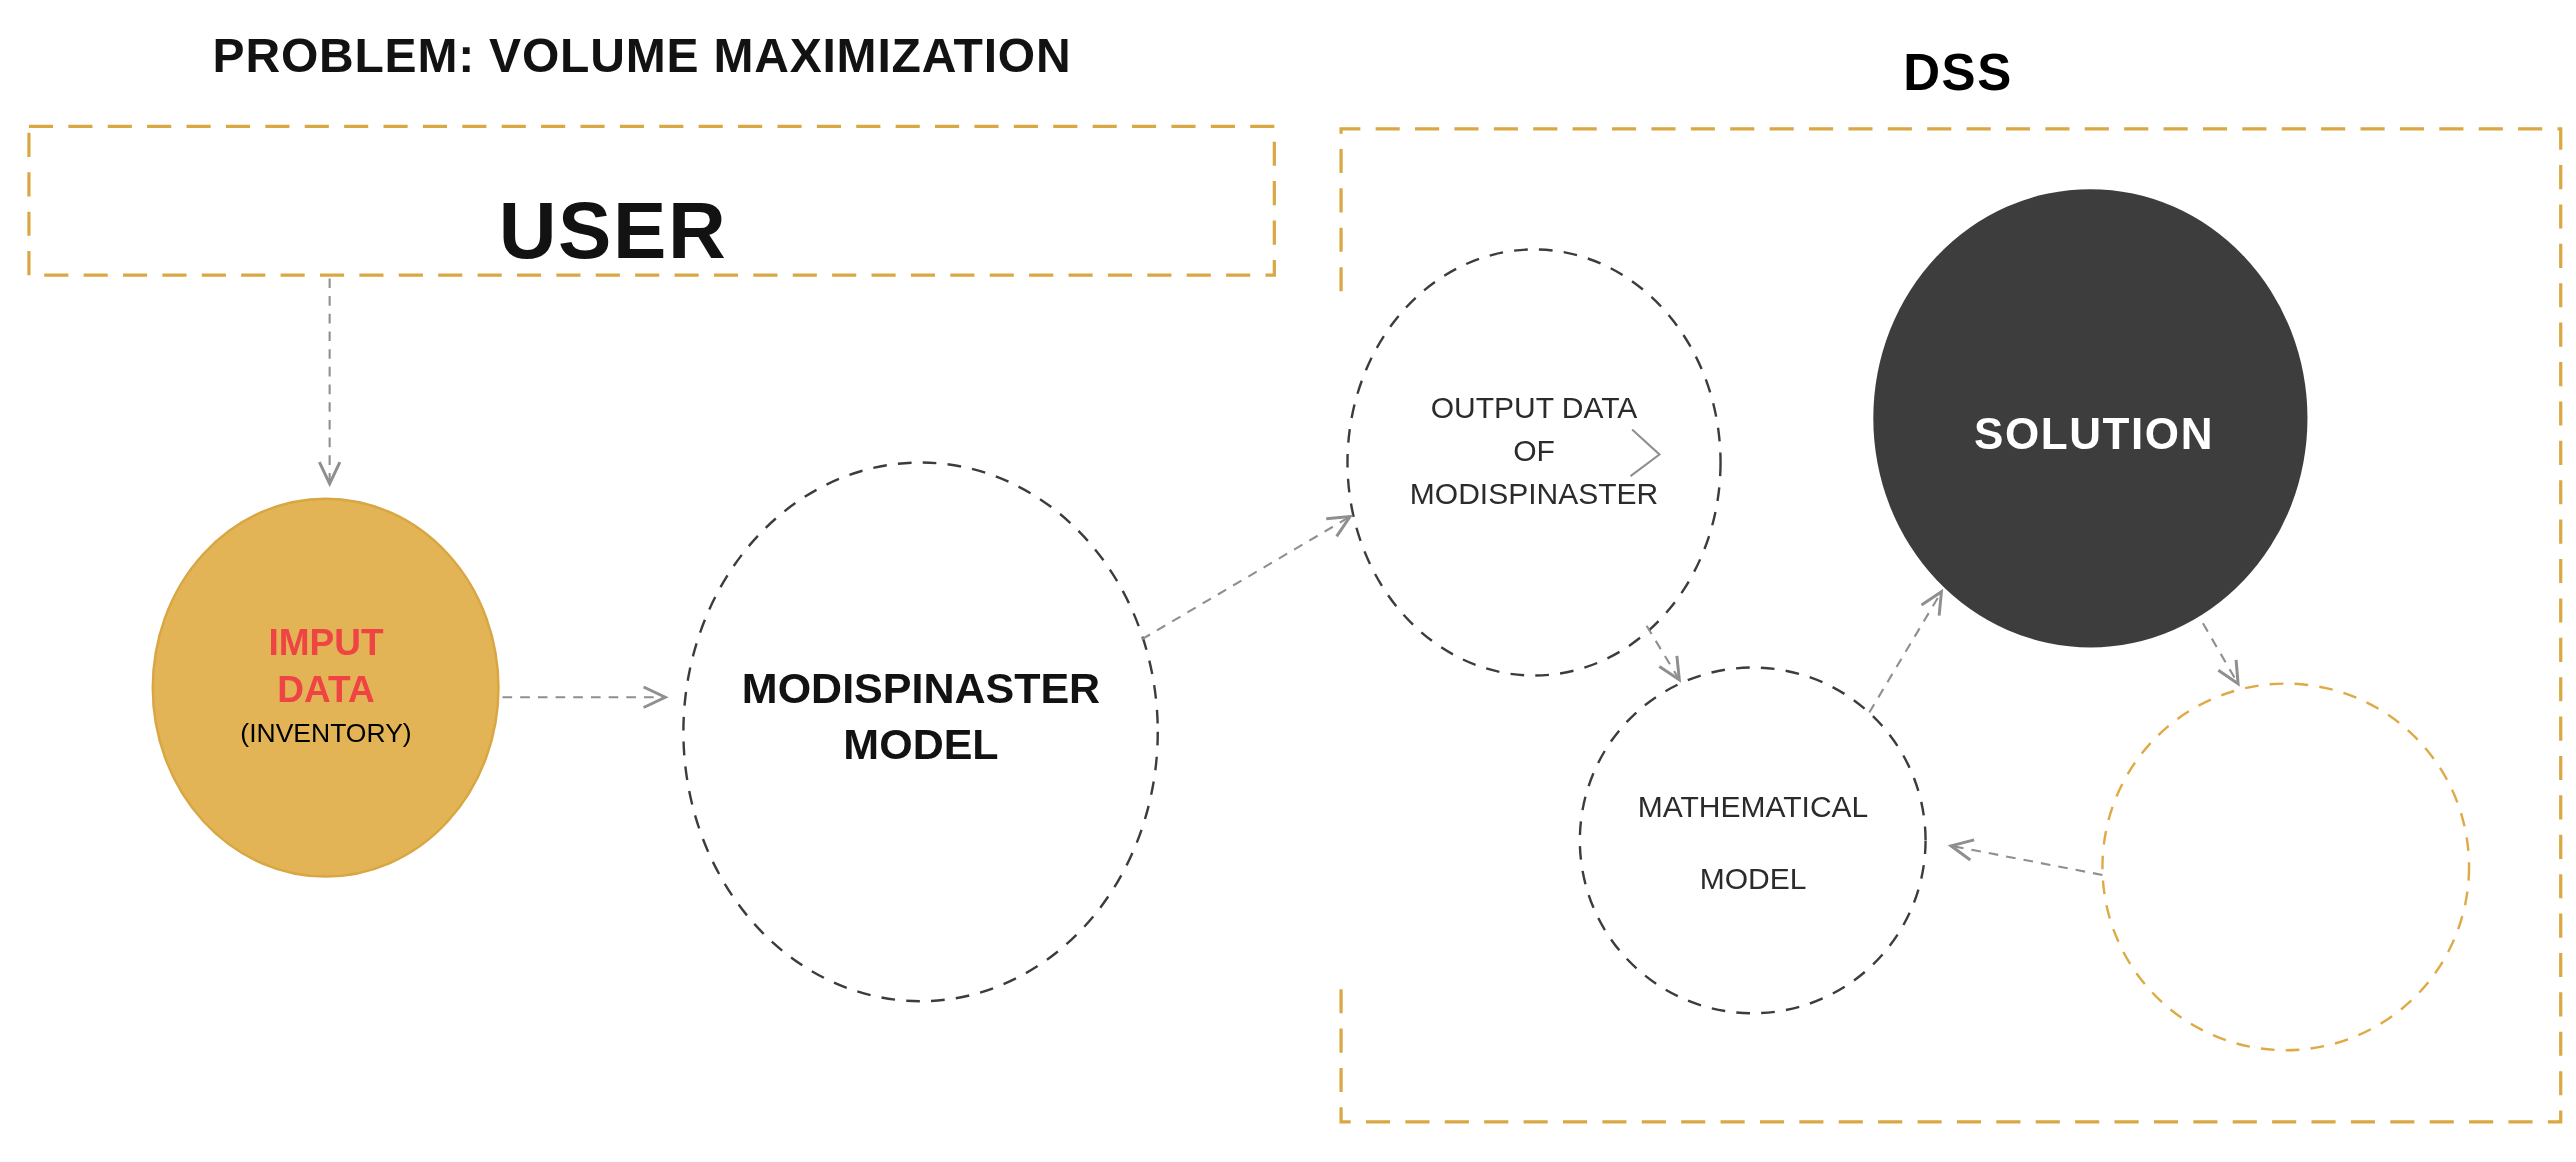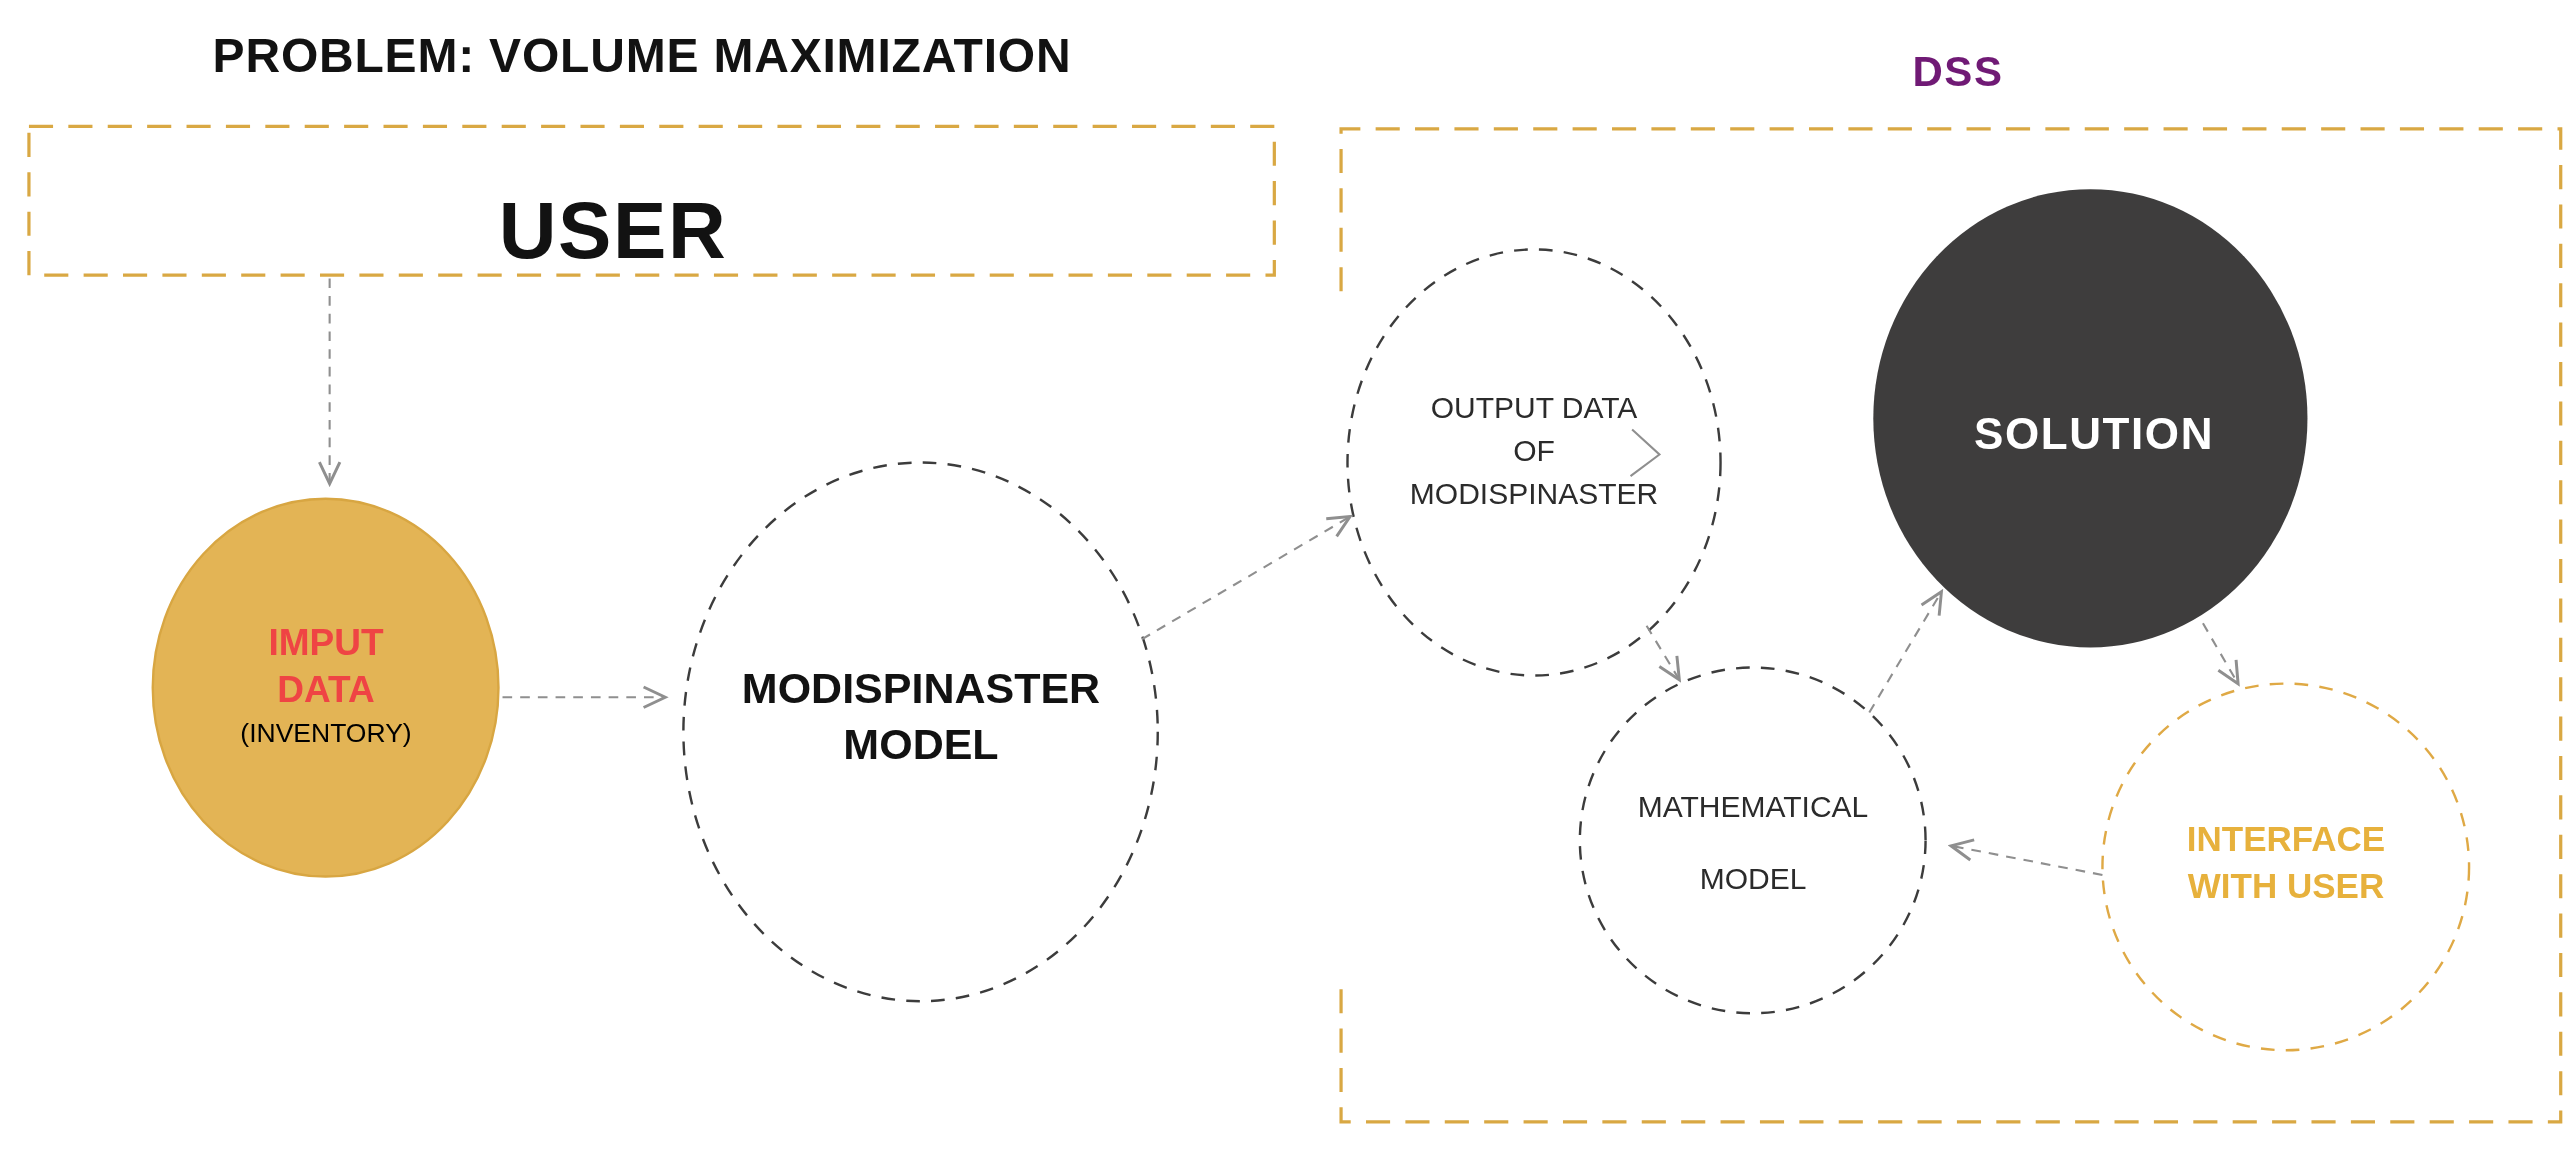--- a/index.html
+++ b/index.html
@@ -26,21 +26,21 @@
   .lbl {
     position: absolute;
     transform: translate(-50%, -50%);
     text-align: center;
     color: #161616;
     white-space: nowrap;
   }
   .lbl span { display: block; }
 
   .title-lbl   { font-size: 48px; font-weight: bold; color: #121212; letter-spacing: 0.8px; }
-  .dss-lbl     { font-size: 42px; font-weight: bold; color: #701a75; letter-spacing: 1.6px; }
+  .dss-lbl     { font-size: 51px; font-weight: bold; color: #000000; letter-spacing: 1.6px; }
   .user-lbl    { font-size: 80px; font-weight: bold; color: #121212; letter-spacing: 1.6px; }
 
   .input-lbl .b { font-size: 37px; font-weight: bold; line-height: 47px; color: #ef4444; }
   .input-lbl .s { font-size: 26.5px; font-weight: normal; line-height: 40px; color: #000000; }
 
   .model-lbl span { font-size: 43px; font-weight: bold; line-height: 56px; color: #121212; }
 
   .output-lbl span { font-size: 30px; font-weight: normal; line-height: 43px; color: #2b2b2b; text-align: center; }
 
   .solution-lbl { font-size: 44px; font-weight: bold; color: #ffffff; letter-spacing: 1.6px; }
@@ -117,19 +117,15 @@
     <span>MODISPINASTER</span>
   </div>
 
   <div class="lbl solution-lbl" style="left:2094px; top:434px;">SOLUTION</div>
 
   <div class="lbl math-lbl" style="left:1753px; top:827px;">
     <span>MATHEMATICAL</span>
     <span>MODEL</span>
   </div>
 
-  <div class="lbl interface-lbl" style="left:2286px; top:862px;">
-    <span>INTERFACE</span>
-    <span>WITH USER</span>
-  </div>
 
 </div>
 
 
 </body></html>

